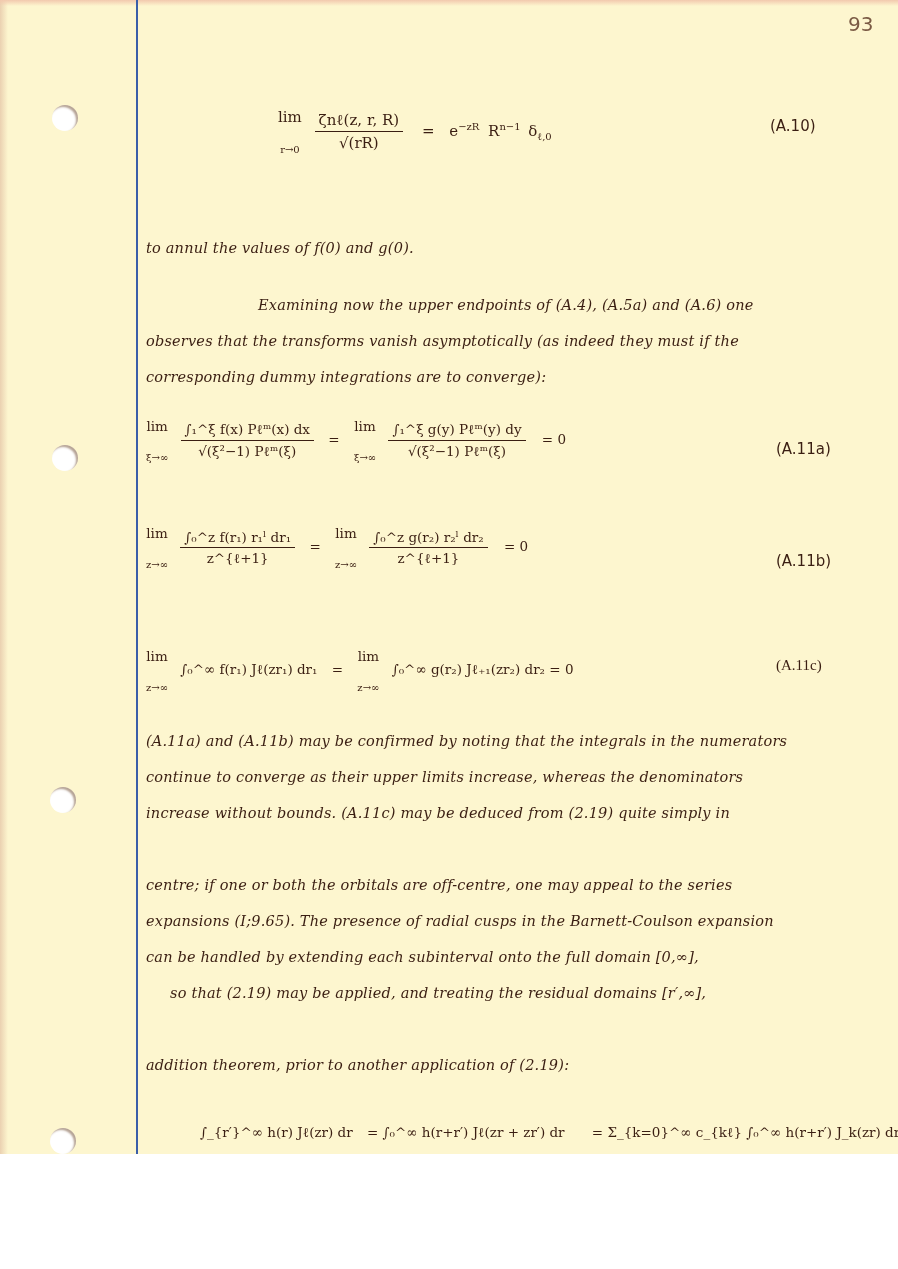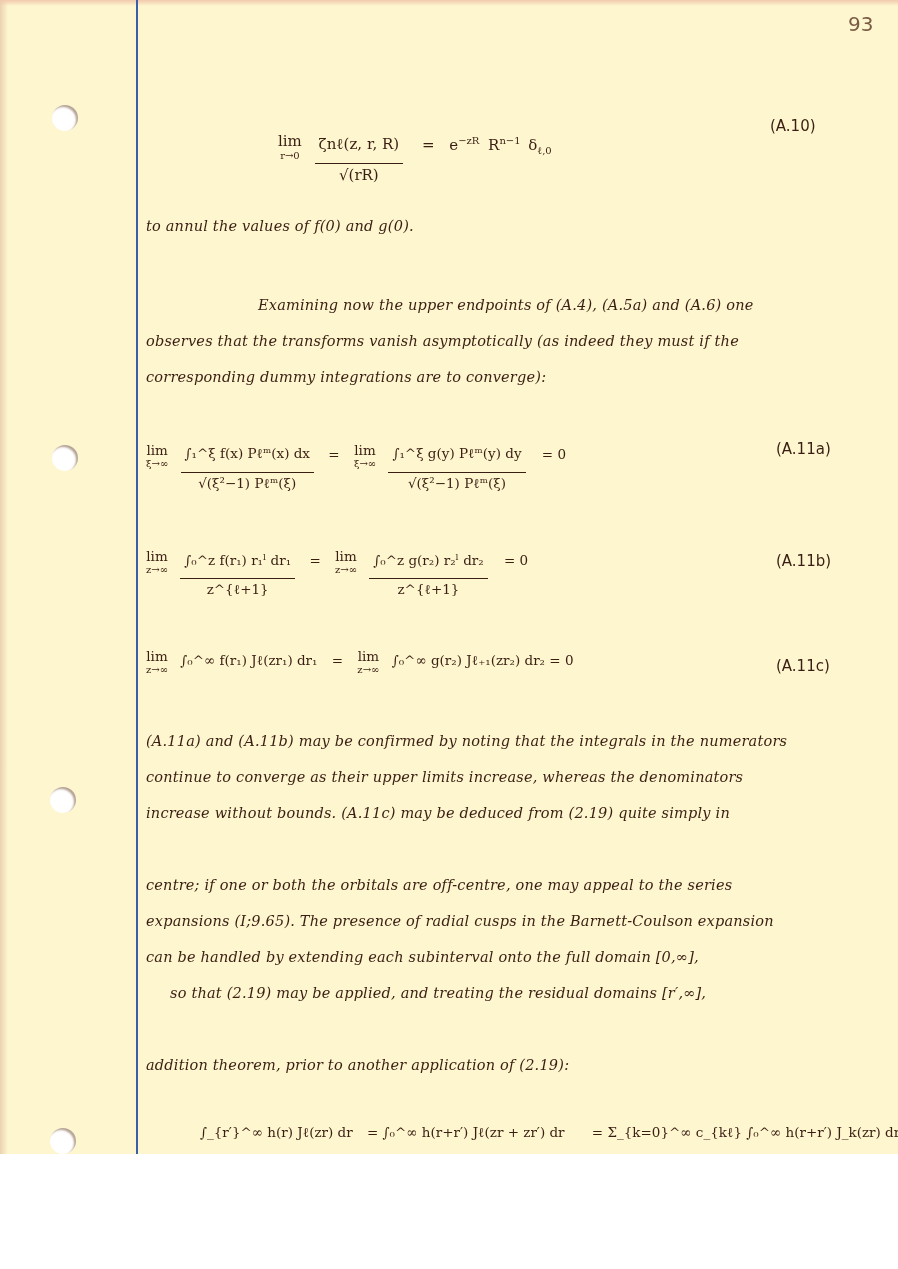--- a/index.html
+++ b/index.html
@@ -16,23 +16,23 @@
     color:#3a1e12;
   }
   .margin{position:absolute;left:136px;top:0;width:1.6px;height:1269px;background:#3a5ea8;}
   .topedge{position:absolute;left:0;top:0;width:898px;height:6px;background:linear-gradient(#f2c9ae,rgba(242,201,174,0));}
   .hole{position:absolute;width:26px;height:26px;border-radius:50%;background:#ffffff;box-shadow:inset -2px 2px 2px rgba(90,50,20,0.45);}
   .pagenum{position:absolute;left:848px;top:12px;font-size:20px;color:#7a5a44;font-family:"DejaVu Sans",sans-serif;}
   .text{position:absolute;left:146px;font-size:14.5px;font-style:italic;font-family:"DejaVu Serif",serif;letter-spacing:0.2px;white-space:nowrap;}
   .eq{position:absolute;font-family:"DejaVu Serif",serif;font-size:15px;white-space:nowrap;}
   .eqnum{position:absolute;left:770px;font-size:15px;font-family:"DejaVu Sans",sans-serif;}
   .frac{display:inline-flex;flex-direction:column;align-items:center;vertical-align:middle;}
-  .frac .num{border-bottom:1.3px solid #3a1e12;padding:0 4px 10px;margin-top:27px;}
+  .frac .num{border-bottom:1.3px solid #3a1e12;padding:0 4px 2px;}
   .frac .den{padding-top:2px;}
-  .lim{display:inline-flex;flex-direction:column;align-items:center;vertical-align:middle;margin-right:8px;}
+  .lim{display:inline-flex;flex-direction:column;align-items:center;vertical-align:middle;margin-right:8px;gap:18px;}
   .lim .sub{font-size:10px;}
   sub,sup{font-size:10px;}
 </style>
 </head>
 <body>
 
 <div id="page">
   <div class="topedge"></div>
   <div class="margin"></div>
 
@@ -52,21 +52,21 @@
       <span class="num">ζnℓ(z, r, R)</span>
       <span class="den">√(rR)</span>
     </span>
     <span style="margin-left:14px;">=</span>
     <span style="margin-left:10px;">e</span><sup>−zR</sup>
     <span style="margin-left:4px;">R</span><sup>n−1</sup>
     <span style="margin-left:3px;">δ</span><sub>ℓ,0</sub>
   </div>
   <div class="eqnum" style="top:117px;">(A.10)</div>
 
-  <div class="text" style="top:218px;">to annul the values of f(0) and g(0).</div>
+  <div class="text" style="top:240px;">to annul the values of f(0) and g(0).</div>
 
   <div class="text" style="top:297px;left:258px;">Examining now the upper endpoints of (A.4), (A.5a) and (A.6) one</div>
   <div class="text" style="top:333px;">observes that the transforms vanish asymptotically (as indeed they must if the</div>
   <div class="text" style="top:369px;">corresponding dummy integrations are to converge):</div>
 
   <div class="eq" style="left:146px;top:418px;font-size:13.5px;">
     <span class="lim">
       <span>lim</span>
       <span class="sub">ξ→∞</span>
     </span>
@@ -115,21 +115,21 @@
       <span class="sub">z→∞</span>
     </span>
     <span>∫₀^∞ f(r₁) Jℓ(zr₁) dr₁</span>
     <span style="margin:0 10px;">=</span>
     <span class="lim">
       <span>lim</span>
       <span class="sub">z→∞</span>
     </span>
     <span>∫₀^∞ g(r₂) Jℓ₊₁(zr₂) dr₂ = 0</span>
   </div>
-  <div class="eqnum" style="top:657px;left:776px;">(A.11c)</div>
+  <div class="eqnum" style="top:657px;left:776px;font-family:Liberation Serif, serif;">(A.11c)</div>
 
   <div class="text" style="top:733px;">(A.11a) and (A.11b) may be confirmed by noting that the integrals in the numerators</div>
   <div class="text" style="top:769px;">continue to converge as their upper limits increase, whereas the denominators</div>
   <div class="text" style="top:805px;">increase without bounds. (A.11c) may be deduced from (2.19) quite simply in</div>
   <div class="text" style="top:877px;">centre; if one or both the orbitals are off-centre, one may appeal to the series</div>
   <div class="text" style="top:913px;">expansions (I;9.65). The presence of radial cusps in the Barnett-Coulson expansion</div>
   <div class="text" style="top:949px;">can be handled by extending each subinterval onto the full domain [0,∞],</div>
   <div class="text" style="top:985px;margin-left:24px;">so that (2.19) may be applied, and treating the residual domains [r′,∞],</div>
   <div class="text" style="top:1057px;">addition theorem, prior to another application of (2.19):</div>
 

